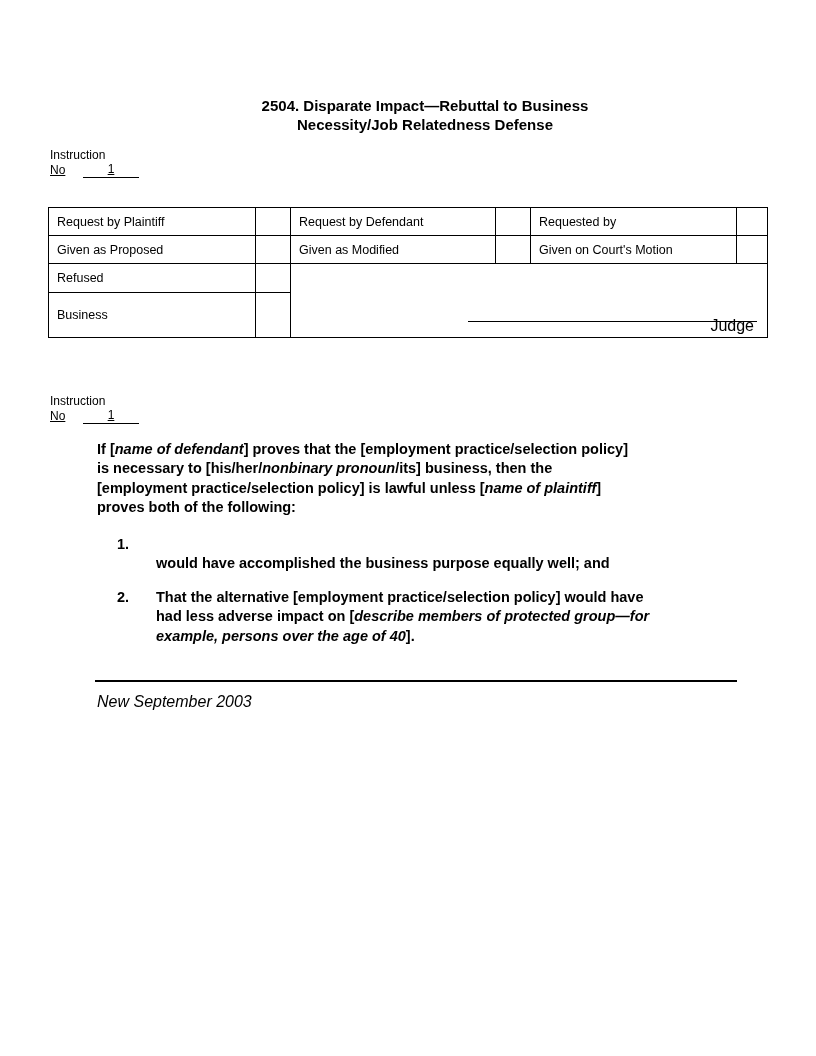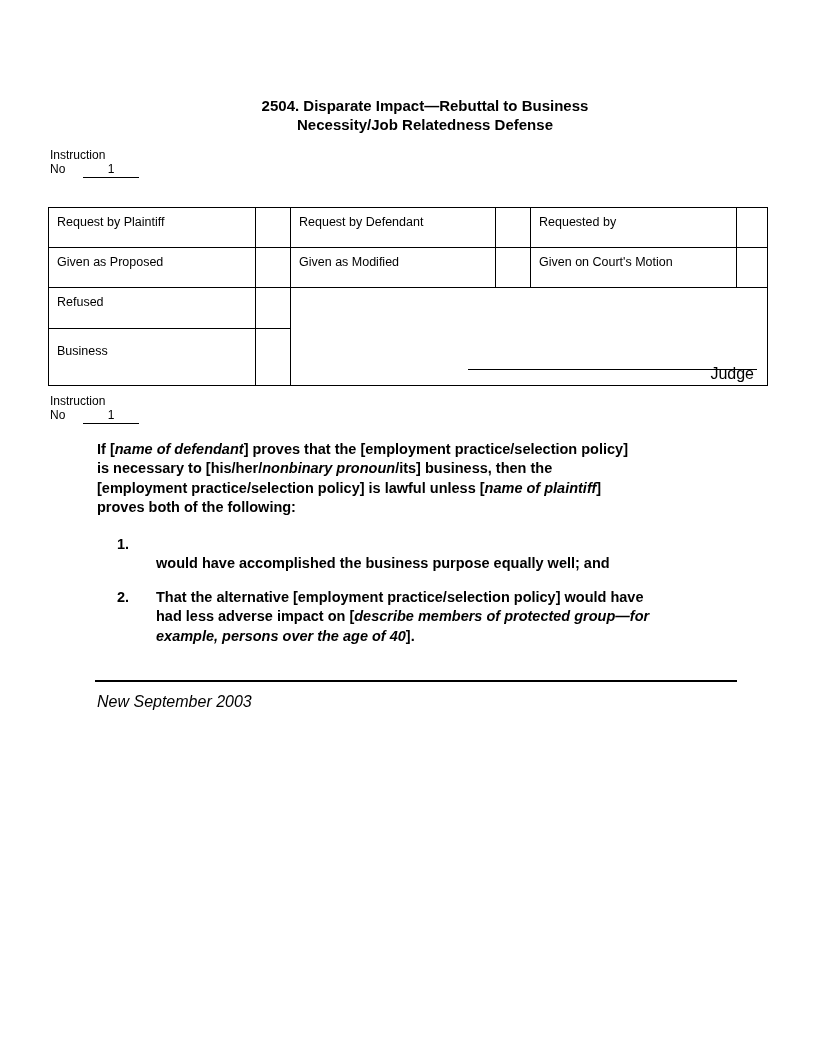--- a/index.html
+++ b/index.html
@@ -12,33 +12,33 @@
     font-family:"Liberation Sans", sans-serif;
     overflow:hidden;
   }
   .title {
     position:absolute; top:96px; left:17px; width:100%;
     text-align:center; font-weight:bold; font-size:15px; line-height:19px;
   }
   .instr { position:absolute; left:50px; font-size:12px; line-height:14px; }
   .instr-top { top:148px; }
   .instr-main { top:394px; }
-  .instr-line2 { display:flex; align-items:flex-start; }
+  .instr-line2 { display:flex; align-items:center;text-decoration:underline; }
   .instr-no { width:33px; }
   .instr-num {
     display:inline-block; width:56px; text-align:center;
     border-bottom:1px solid #000; padding-bottom:1px;
   }
   table.status {
     position:absolute; left:48px; top:207px;
     border-collapse:collapse; table-layout:fixed; width:719px;
   }
   table.status td {
     border:1px solid #000; font-size:12.5px;
-    padding:0 2px 12px 8px; vertical-align:middle; overflow:hidden;
+    padding:0 2px 0 8px; vertical-align:middle; overflow:hidden;
   }
   tr.r12 td { height:27px; }
   tr.r3 td { height:28px; }
   tr.r4 td { height:44px; }
   td.judge-cell { position:relative; padding:0; }
   .sigline {
     position:absolute; right:10px; bottom:15px; width:289px;
     border-bottom:1px solid #000; height:0;
   }
   .judge-label {

